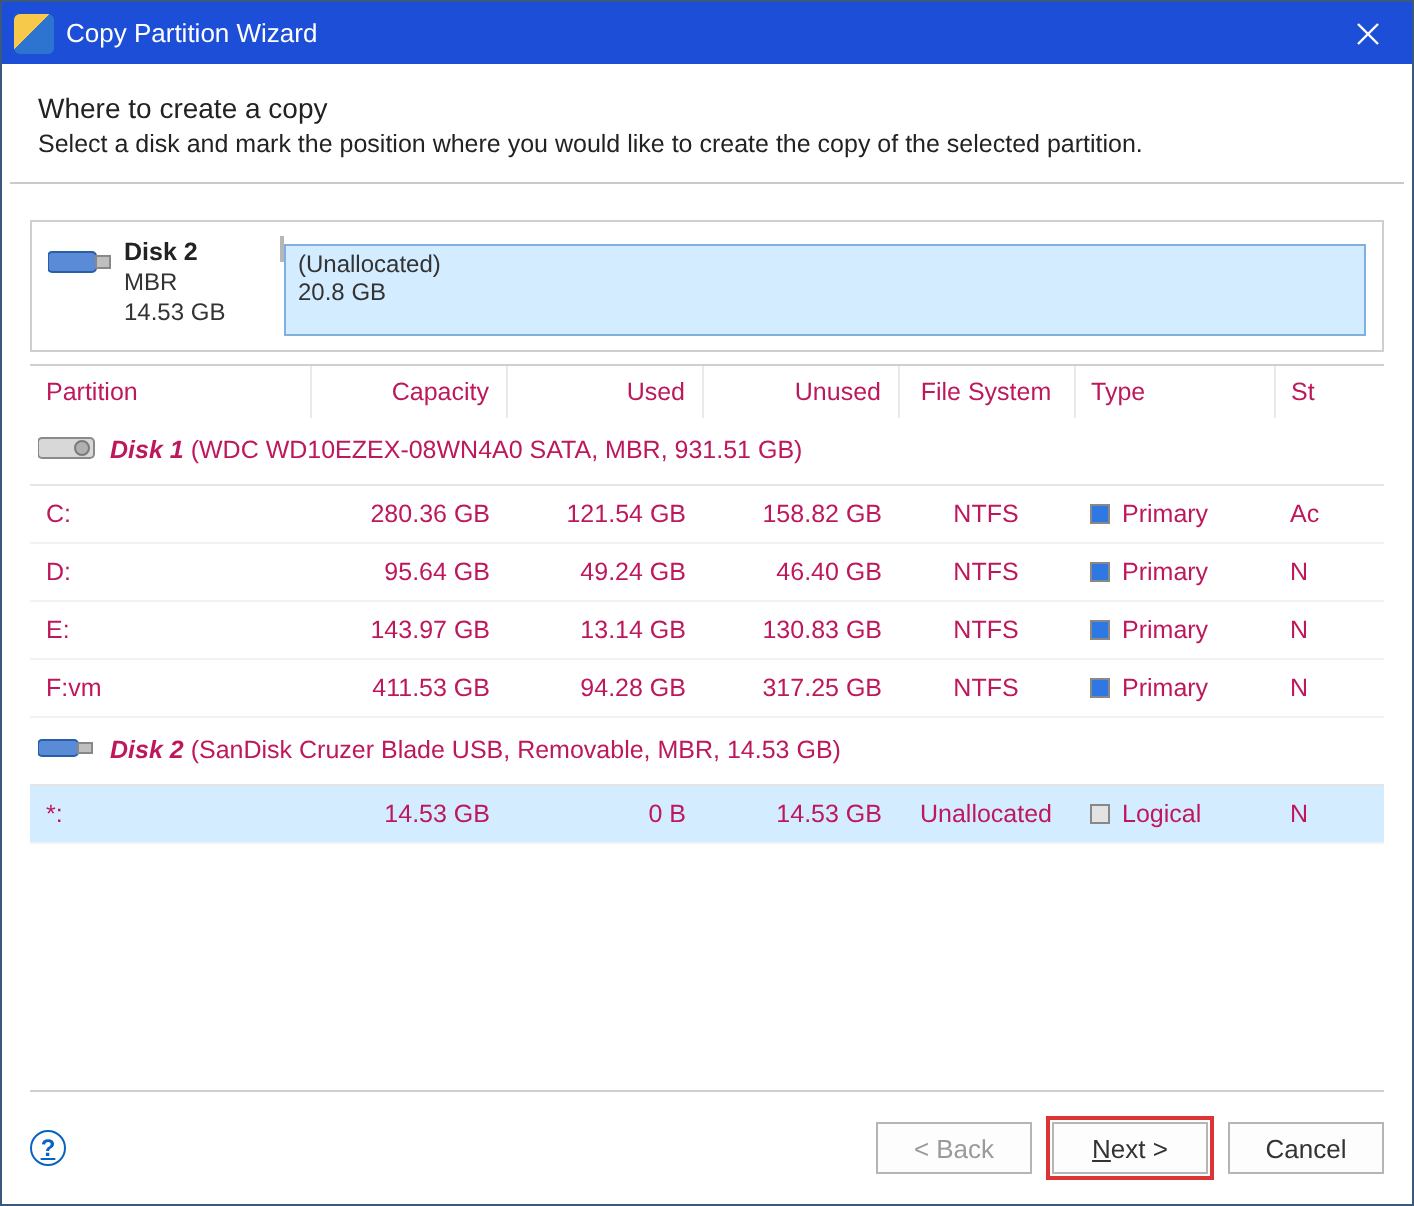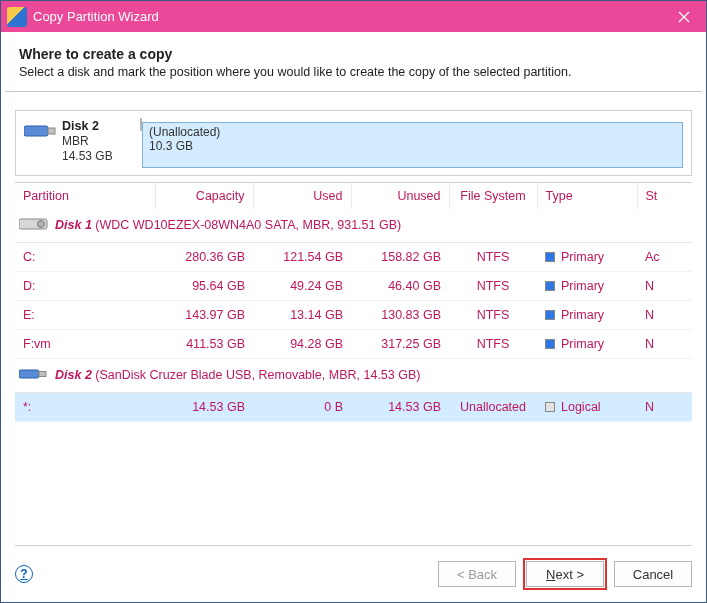--- a/index.html
+++ b/index.html
@@ -2,29 +2,29 @@
 <html><head>
 <meta charset="utf-8">
 <style>
   * { box-sizing: border-box; font-family: "Segoe UI", Tahoma, sans-serif; }
   html, body { margin:0; padding:0; }
   body { width:707px; height:603px; background:#e8e8e8; }
 
   .window { width:707px; height:603px; border:1px solid #3b587e; background:#fff; display:flex; flex-direction:column; }
 
   
-  .titlebar { height:31px; background:#ec4899; display:flex; align-items:center; color:#fff; font-size:13px; }
+  .titlebar { height:31px; background:#1d4ed8; display:flex; align-items:center; color:#fff; font-size:13px; }
   .titlebar .app-icon { width:20px; height:20px; margin:0 6px 0 6px; background:linear-gradient(135deg,#f6c94a 45%,#2c74d0 45%); border-radius:3px; }
   .titlebar .title { flex:1; }
   .titlebar .close { width:44px; height:31px; display:flex; align-items:center; justify-content:center; cursor:pointer; }
   .titlebar .close svg { stroke:#fff; stroke-width:1.2; }
 
   
   .header-area { padding:14px 14px 12px 14px; border-bottom:1px solid #c9c9c9; margin:0 4px; }
-  .header-area h1 { margin:0 0 3px 0; font-size:14px; font-weight:700; color:#222; }
+  .header-area h1 { margin:0 0 3px 0; font-size:14px; font-weight:400; color:#222; }
   .header-area p { margin:0; font-size:12.5px; color:#222; }
 
   .main { flex:1; padding:18px 14px 0 14px; overflow:hidden; display:flex; flex-direction:column; }
 
   
   .disk-pane { border:1px solid #cfcfcf; display:flex; height:66px; }
   .disk-left { width:118px; display:flex; align-items:flex-start; padding:8px 6px 6px 8px; }
   .disk-icon { width:32px; height:20px; margin-right:6px; margin-top:2px; }
   .disk-meta { font-size:12px; color:#333; line-height:15px; }
   .disk-meta .disk-name { font-weight:700; font-size:12.5px; color:#222; }
@@ -98,21 +98,21 @@
         <div class="disk-meta">
           <div class="disk-name">Disk 2</div>
           <div>MBR</div>
           <div>14.53 GB</div>
         </div>
       </div>
       <div class="disk-right">
         <div class="bar-outer"></div>
         <div class="bar-info">
           <div>(Unallocated)</div>
-          <div>10.3 GB</div>
+          <div>20.8 GB</div>
         </div>
       </div>
     </div>
 
     <div class="table-wrap">
       <table class="tbl">
         <thead>
           <tr>
             <th style="width:140px">Partition</th>
             <th class="num" style="width:98px">Capacity</th>

